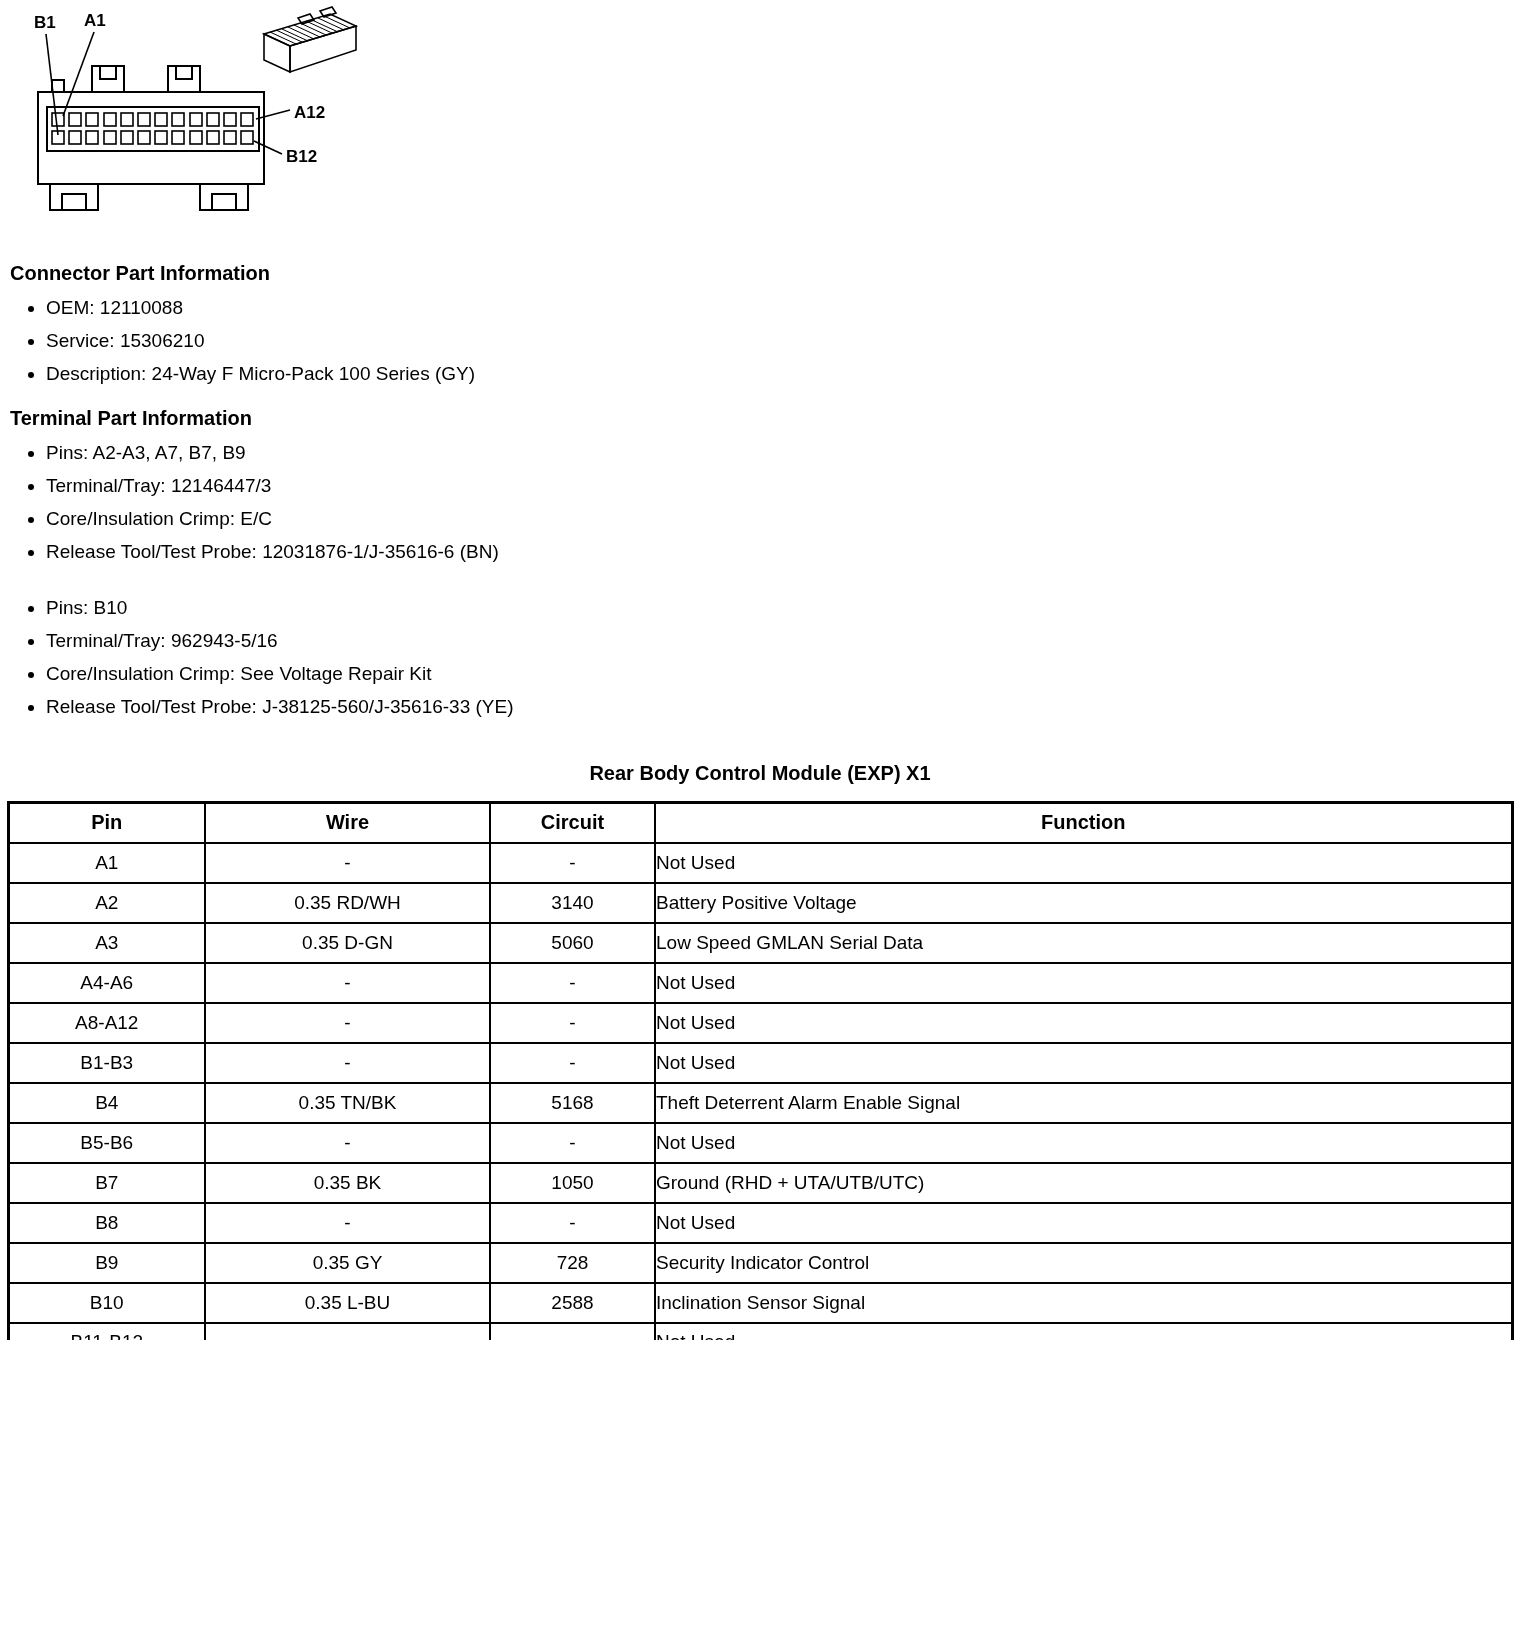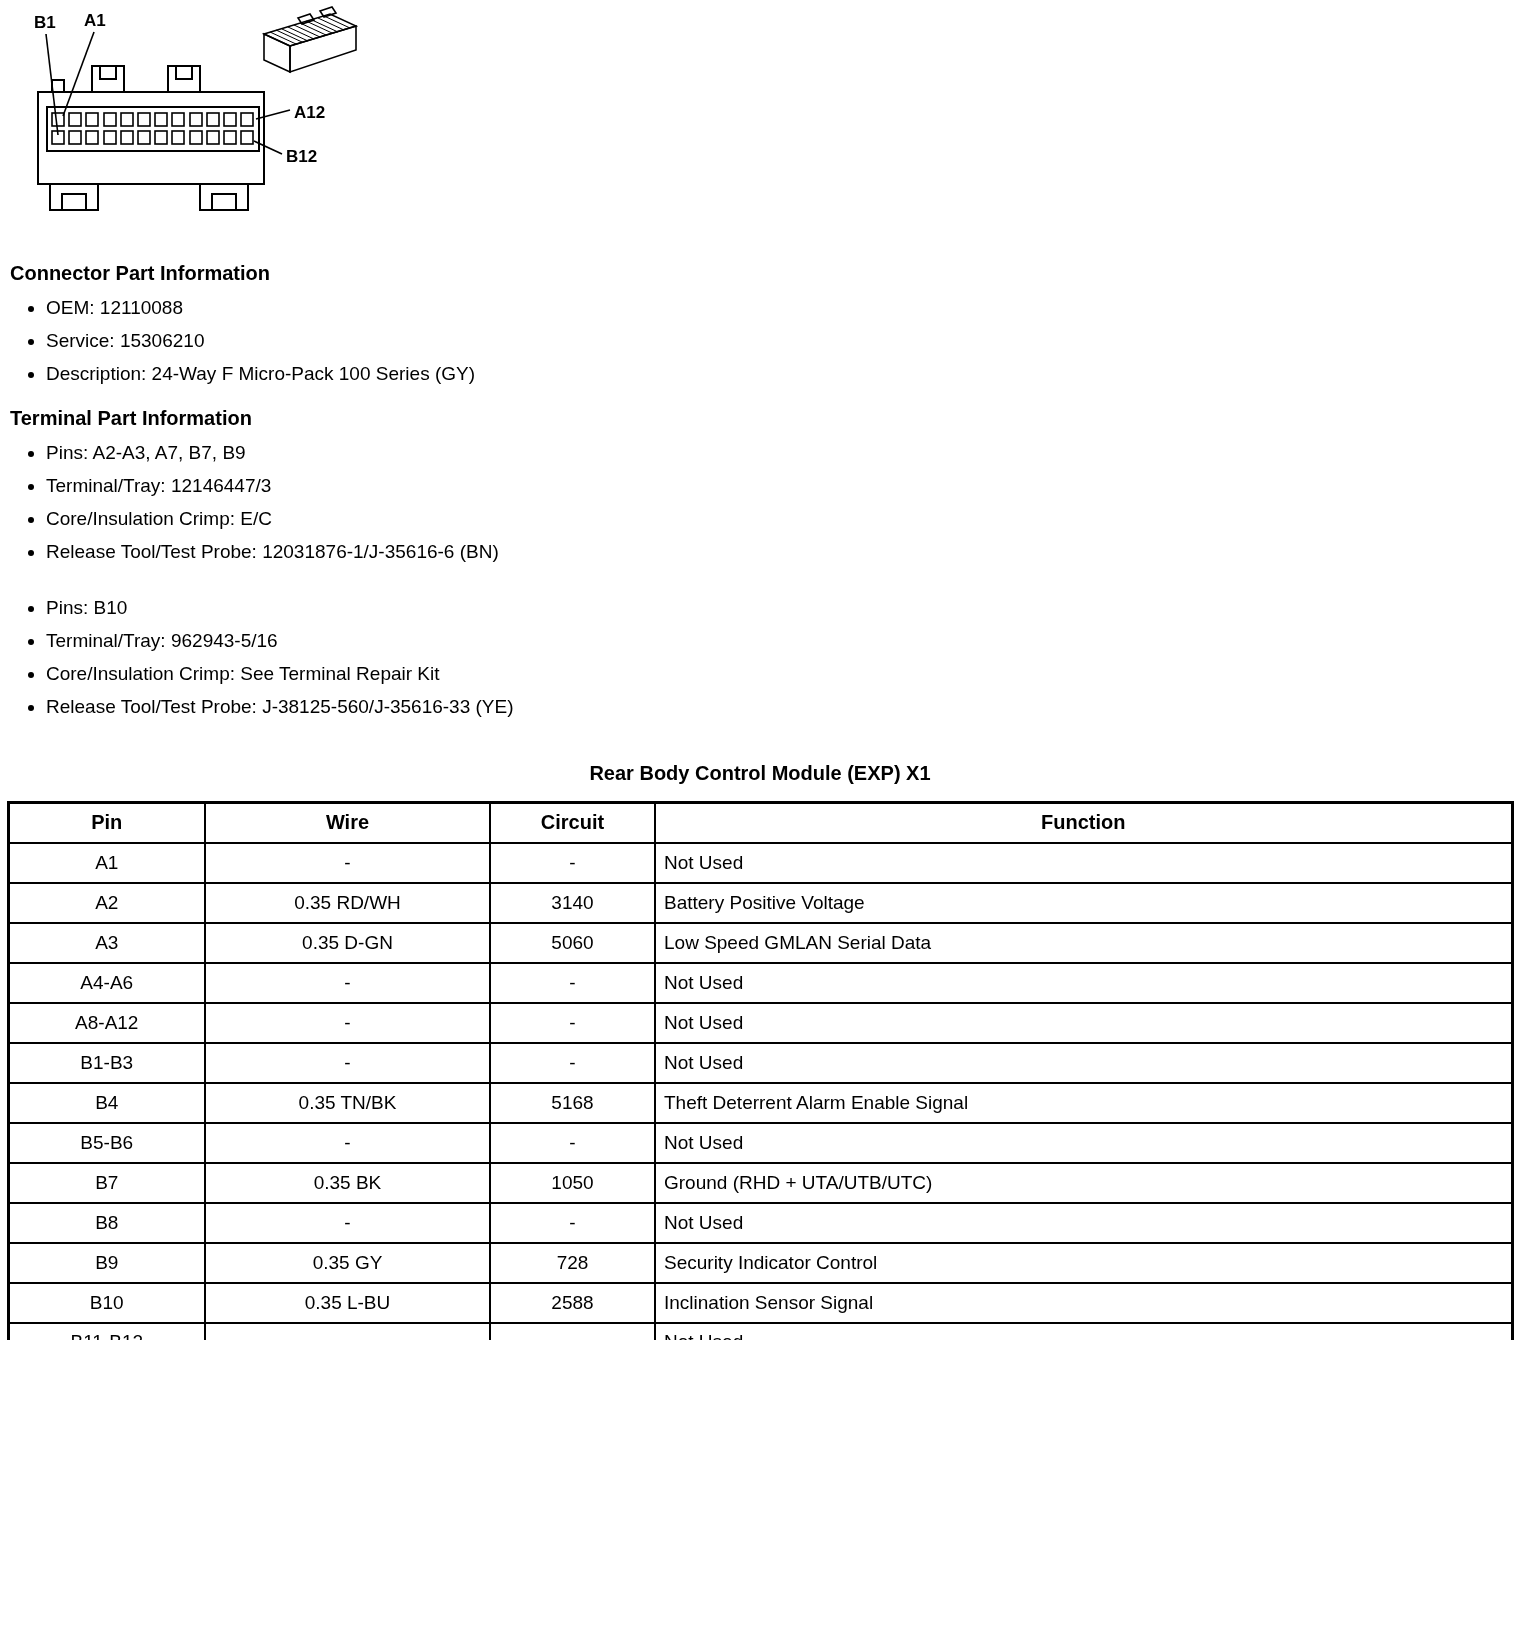--- a/index.html
+++ b/index.html
@@ -37,21 +37,21 @@
   table.pinout {
     border-collapse: collapse;
     table-layout: fixed;
     width: 1504px;
     margin: 16px auto 0 auto;
     border: 3px solid #000;
   }
   table.pinout th, table.pinout td {
     border: 2px solid #000;
     height: 40px;
-    padding: 2px 8px;
+    padding: 2px 0;
     font-size: 19px;
     overflow: hidden;
     white-space: nowrap;
   }
   table.pinout th {
     font-size: 20px;
     font-weight: bold;
     text-align: center;
   }
   td.c { text-align: center; }
@@ -153,21 +153,21 @@
     <h2 class="sec">Terminal Part Information</h2>
     <ul class="bullets">
       <li>Pins: A2-A3, A7, B7, B9</li>
       <li>Terminal/Tray: 12146447/3</li>
       <li>Core/Insulation Crimp: E/C</li>
       <li>Release Tool/Test Probe: 12031876-1/J-35616-6 (BN)</li>
     </ul>
     <ul class="bullets">
       <li>Pins: B10</li>
       <li>Terminal/Tray: 962943-5/16</li>
-      <li>Core/Insulation Crimp: See Terminal Repair Kit</li>
+      <li>Core/Insulation Crimp: See Voltage Repair Kit</li>
       <li>Release Tool/Test Probe: J-38125-560/J-35616-33 (YE)</li>
     </ul>
   </section>
 
   <div class="table-title">Rear Body Control Module (EXP) X1</div>
   <table class="pinout">
     <colgroup>
       <col style="width:197px">
         <col style="width:285px">
         <col style="width:165px">

